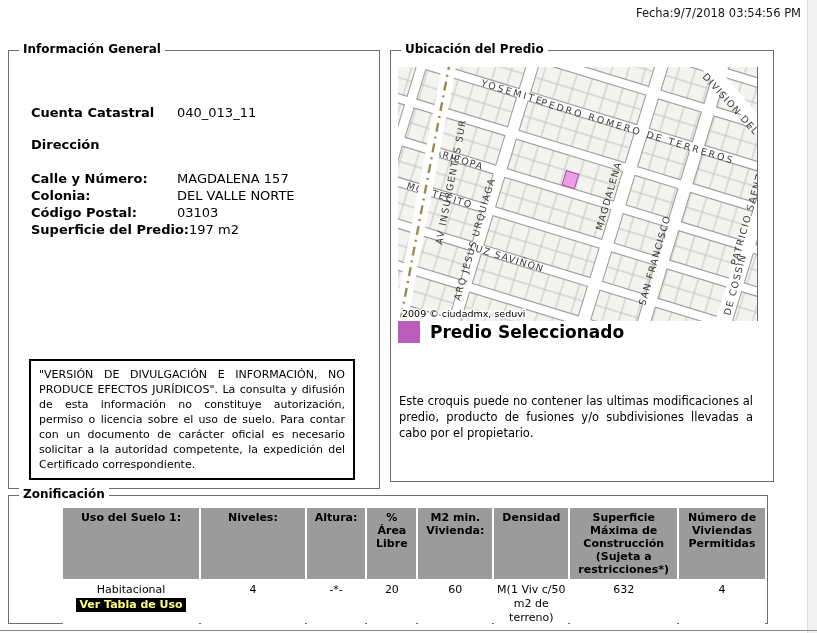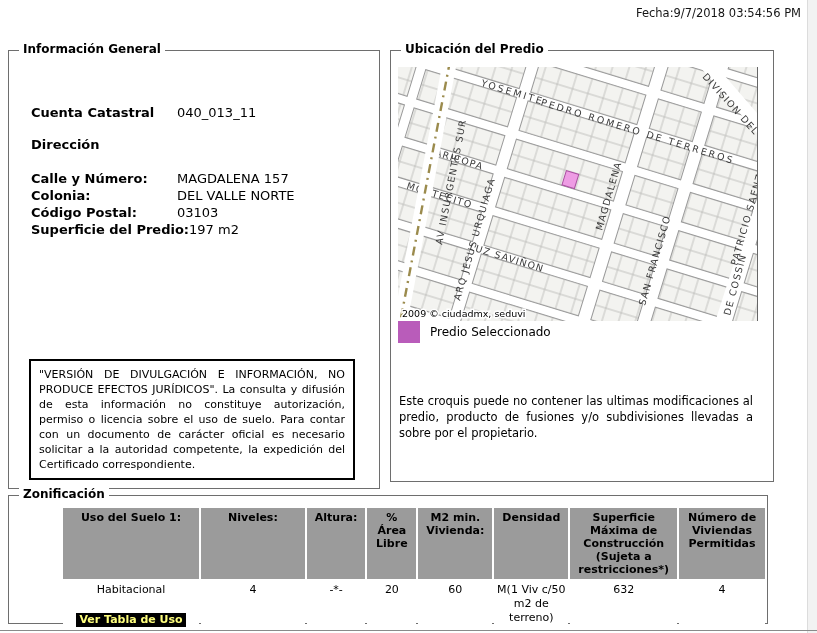--- a/index.html
+++ b/index.html
@@ -30,32 +30,32 @@
 
   
   #map-wrap{position:absolute;left:7px;top:16px;width:360px;height:254px;}
   #map-wrap svg{display:block;}
   .blk{fill:url(#lots);stroke:#9a9a9a;stroke-width:1;}
   .stname{font-family:"DejaVu Sans",sans-serif;font-size:9.5px;fill:#3a3a3a;letter-spacing:1.2px;}
   .stname.wide{letter-spacing:2.2px;}
   .credit{font-family:"DejaVu Sans",sans-serif;font-size:9.5px;fill:#000;
           paint-order:stroke;stroke:#fff;stroke-width:3px;}
 
-  .maplegend{position:absolute;left:7px;top:270px;display:flex;align-items:center;font-size:12px;}
+  .maplegend{position:absolute;left:7px;top:270px;display:flex;align-items:center;font-size:17px;font-weight:bold;}
   .swatch{width:22px;height:22px;background:#b95cba;margin-right:10px;}
 
   .note{position:absolute;left:8px;top:342px;width:354px;font-size:11.5px;line-height:16px;text-align:justify;}
 
   
   #ztable{position:absolute;left:52px;top:10px;border-collapse:separate;border-spacing:2px;table-layout:fixed;}
   #ztable th{background:#9b9b9b;color:#000;font-weight:bold;font-size:11px;line-height:13px;
              vertical-align:top;text-align:center;padding:3px 8px;height:60px;}
   #ztable td{background:#fff;font-size:11px;line-height:14px;vertical-align:top;text-align:center;padding-top:2px;}
   .uso-link{display:inline-block;background:#000;color:#ffff7d;font-weight:bold;
-            font-size:11px;padding:0 3px;margin-top:16px;cursor:pointer;}
+            font-size:11px;padding:0 3px;margin-top:1px;cursor:pointer;}
 
   
   #scrollbar{position:absolute;right:0;top:0;width:9px;height:633px;background:#f2f2f2;border-left:1px solid #dcdcdc;}
   #bottom-edge{position:absolute;left:0;top:630px;width:817px;height:1px;background:#8a8a8a;}
 </style>
 </head>
 <body>
 
 <div id="screen">
 
@@ -145,21 +145,21 @@
         <text class="credit" x="4" y="250">2009 © ciudadmx, seduvi</text>
         <line x1="359.5" y1="0" x2="359.5" y2="254" stroke="#666" stroke-width="1"></line>
       </svg>
     </div>
 
     <div class="maplegend">
       <span class="swatch"></span>
       <span>Predio Seleccionado</span>
     </div>
 
-    <div class="note">Este croquis puede no contener las ultimas modificaciones al predio, producto de fusiones y/o subdivisiones llevadas a sobre por el propietario.</div>
+    <div class="note">Este croquis puede no contener las ultimas modificaciones al predio, producto de fusiones y/o subdivisiones llevadas a cabo por el propietario.</div>
   </div>
 
   <div class="panel" id="p-zoni">
     <span class="plegend">Zonificación</span>
 
     <table id="ztable">
       <colgroup>
         <col style="width:140px">
           <col style="width:106px">
           <col style="width:43px">

